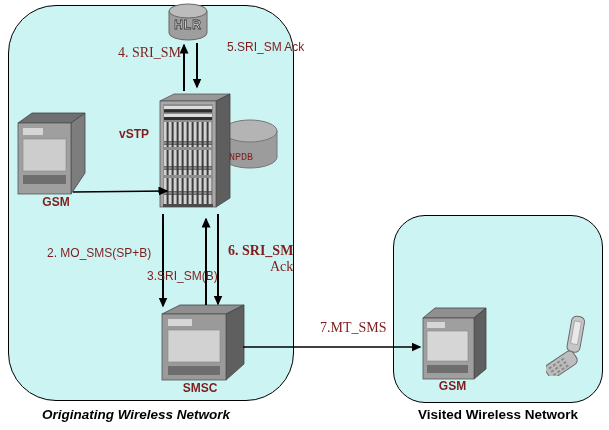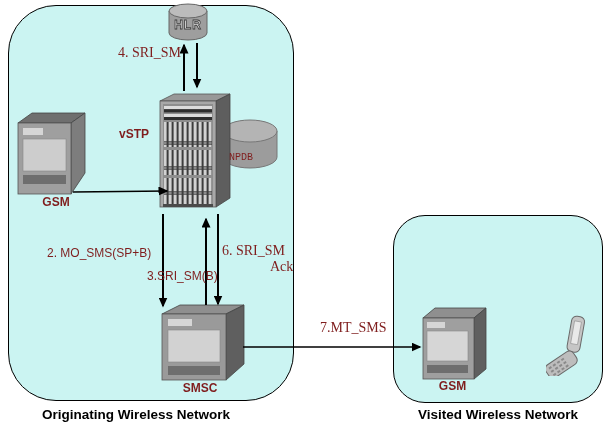--- a/index.html
+++ b/index.html
@@ -121,26 +121,27 @@
     <line x1="206" y1="305" x2="206" y2="219" stroke="#000" stroke-width="2" marker-end="url(#ah)"></line>
     <line x1="184" y1="91" x2="184" y2="45" stroke="#000" stroke-width="2" marker-end="url(#ah)"></line>
     <line x1="197" y1="43" x2="197" y2="87" stroke="#000" stroke-width="2" marker-end="url(#ah)"></line>
     <line x1="218" y1="214" x2="218" y2="304" stroke="#000" stroke-width="2" marker-end="url(#ah)"></line>
     <line x1="243" y1="347" x2="420" y2="347" stroke="#000" stroke-width="1.5" marker-end="url(#ah)"></line>
   </svg>
 
   <div class="lbl sans12" style="left:47px;top:246px;">2. MO_SMS(SP+B)</div>
   <div class="lbl sans12" style="left:147px;top:269px;">3.SRI_SM(B)</div>
   <div class="lbl serif14" style="left:118px;top:45px;">4. SRI_SM</div>
-  <div class="lbl serif14" style="left:222px;top:243px;">6. SRI_SM</div>
+  <div class="lbl sans12" style="left:227px;top:40px;">5.SRI_SM Ack</div>
+  <div class="lbl serif14" style="left:228px;top:243px;font-weight:bold;">6. SRI_SM</div>
   <div class="lbl serif14" style="left:270px;top:259px;">Ack</div>
   <div class="lbl serif14" style="left:311px;top:320px;margin-left:9px;">7.MT_SMS</div>
 
   <div class="lbl sans12" style="left:119px;top:127px;font-weight:bold;">vSTP</div>
   <div class="lbl mono10" style="left:229px;top:152px;">NPDB</div>
   <div class="lbl node-cap" style="left:30px;top:195px;width:52px;">GSM</div>
   <div class="lbl node-cap" style="left:167px;top:381px;width:66px;">SMSC</div>
   <div class="lbl node-cap" style="left:426px;top:379px;width:53px;">GSM</div>
 
-  <div class="net-cap" style="left:36px;top:407px;width:200px;">Originating Wireless Network</div>
+  <div class="net-cap" style="left:36px;top:407px;width:200px;font-style:italic;">Originating Wireless Network</div>
   <div class="net-cap" style="left:398px;top:407px;width:200px;">Visited Wireless Network</div>
 
 </div>
 
 </body></html>

